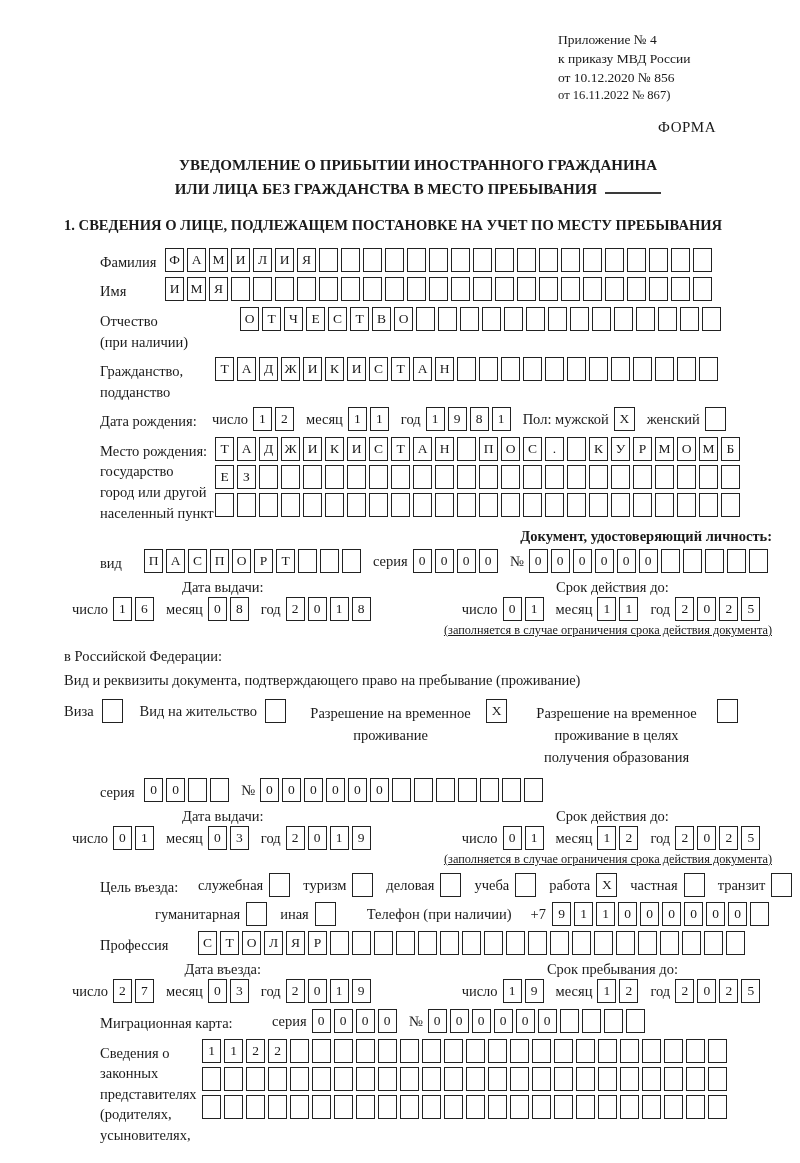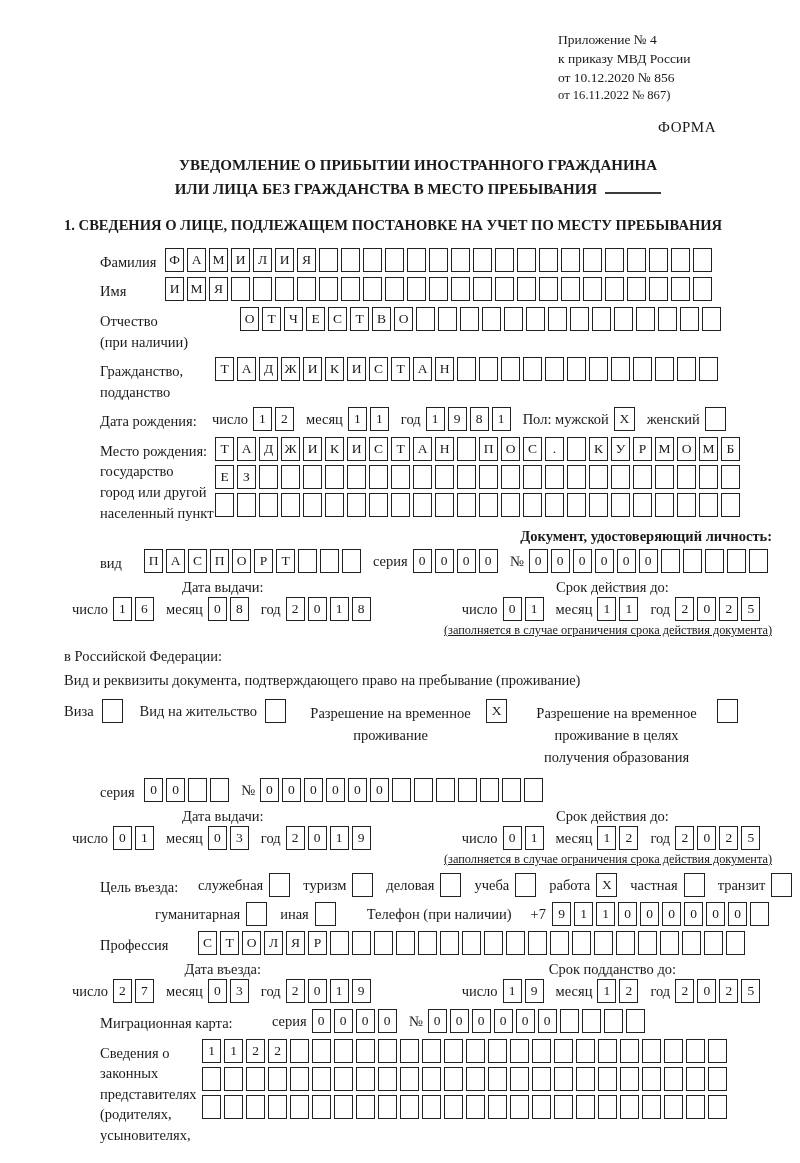--- a/index.html
+++ b/index.html
@@ -602,21 +602,21 @@
           <span class="dl">год</span>
           <span class="boxes">
               <span class="cell">2</span>
               <span class="cell">0</span>
               <span class="cell">1</span>
               <span class="cell">9</span>
             </span>
         </div>
       </div>
       <div class="dcol" style="margin-left:88px">
-        <div class="dtitle">Срок подданство до:</div>
+        <div class="dtitle">Срок пребывания до:</div>
         <div class="drow">
           <span class="dl first">число</span>
           <span class="boxes">
               <span class="cell">1</span>
               <span class="cell">9</span>
             </span>
           <span class="dl">месяц</span>
           <span class="boxes">
               <span class="cell">1</span>
               <span class="cell">2</span>

